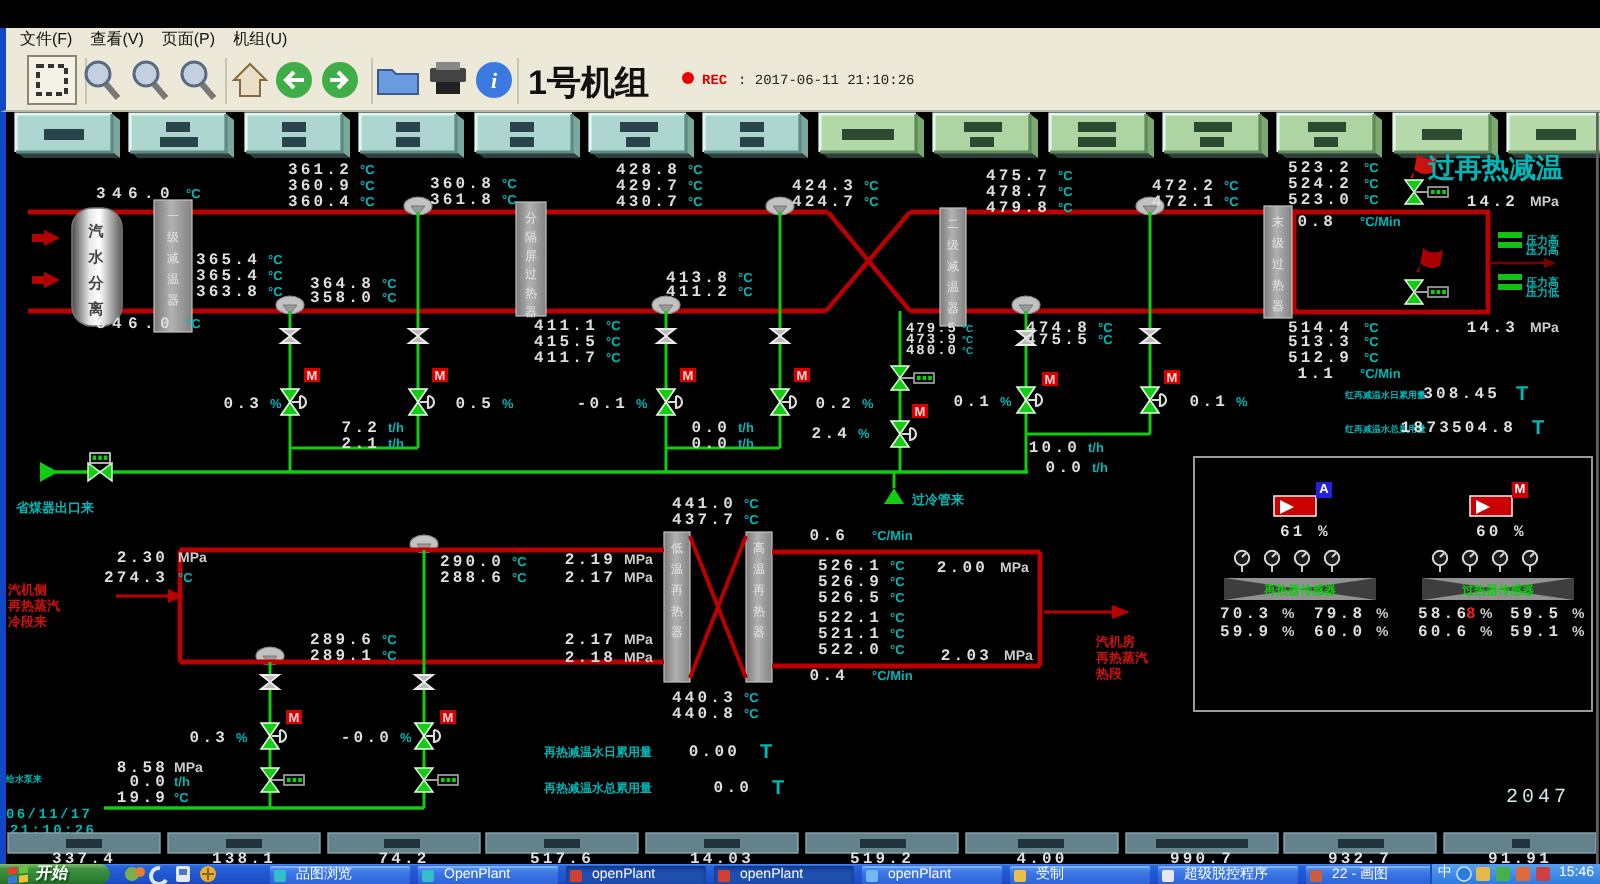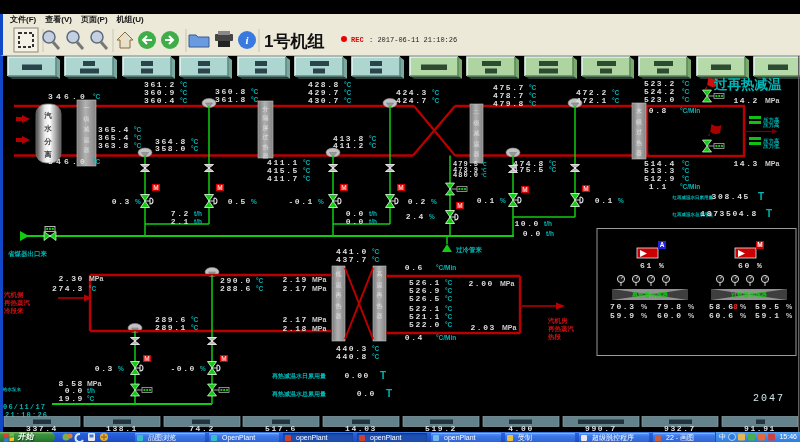--- a/index.html
+++ b/index.html
@@ -3,21 +3,21 @@
 <style>
 html,body{margin:0;padding:0;background:#000;}
 #win{position:relative;width:800px;height:442px;overflow:hidden;font-family:"Liberation Sans",sans-serif;background:#000;}
 #titlebar{position:absolute;left:0;top:16px;width:800px;height:14px;background:linear-gradient(180deg,#2a63d8 0%,#1550cf 20%,#0f46c6 60%,#1952cd 85%,#0c3aa8 100%);}
 #titlebar .ic{position:absolute;left:4px;top:2px;width:10px;height:10px;background:linear-gradient(135deg,#f5f2e4,#c8c4a8);border:1px solid #666;}
 #titlebar .tt{position:absolute;left:19px;top:1px;color:#fff;font-weight:bold;font-size:10px;letter-spacing:1px;text-shadow:1px 1px 1px #123;}
 .wbtn{position:absolute;top:2px;width:13px;height:11px;border:1px solid #fff;border-radius:2px;font-size:8px;color:#fff;text-align:center;line-height:9px;font-weight:bold;}
 #bmin{right:31px;background:linear-gradient(180deg,#6f94e8,#2a55c8);}
 #bmax{right:16px;background:linear-gradient(180deg,#6f94e8,#2a55c8);}
 #bcls{right:1px;background:linear-gradient(180deg,#f0975c,#d5512a);}
-#menubar{position:absolute;left:0;top:14px;width:800px;height:12px;background:#ece9d8;border-left:3px solid #1048c8;box-sizing:border-box;color:#111;font-size:8px;line-height:12px;font-weight:bold;}
+#menubar{position:absolute;left:0;top:14px;width:800px;height:12px;background:#ece9d8;border-left:3px solid #1048c8;box-sizing:border-box;color:#111;font-size:8px;line-height:12px;}
 #menubar span{margin-right:9px;}
 #toolbar{position:absolute;left:0;top:26px;width:800px;height:30px;background:#ece9d8;border-left:3px solid #1048c8;border-bottom:1px solid #b9b5a2;box-sizing:border-box;}
 #scada{position:absolute;left:0;top:56px;width:800px;height:376px;}
 #taskbar{position:absolute;left:0;top:432px;width:800px;height:10px;background:linear-gradient(180deg,#4a8cf4 0%,#2a64da 10%,#2257d2 50%,#1e4eca 90%,#1a44b8 100%);}
 .tbtn{position:absolute;top:1px;height:9px;border-radius:1px;background:linear-gradient(180deg,#5a95f5,#3a75e5 40%,#2e64d8);box-shadow:inset 0 1px 0 #7fb0f8;color:#fff;font-size:7px;line-height:9px;padding-left:13px;box-sizing:border-box;overflow:hidden;white-space:nowrap;}
 .tbtn b{position:absolute;left:2px;top:1.5px;width:6px;height:6px;border-radius:1px;}
 #start{position:absolute;left:0;top:0;width:55px;height:10px;background:linear-gradient(180deg,#7ebe6e 0%,#3d9140 25%,#2e8233 70%,#256e2a 100%);border-radius:0 5px 5px 0;color:#fff;font-weight:bold;font-size:8px;line-height:10px;padding-left:18px;box-sizing:border-box;text-shadow:1px 1px 1px #14401a;}
 #tray{position:absolute;right:0;top:0;width:84px;height:10px;background:linear-gradient(180deg,#55a0f0,#2e7ae0);border-left:1px solid #1a50b0;color:#fff;font-size:7px;line-height:10px;}
 </style></head>
 <body>

